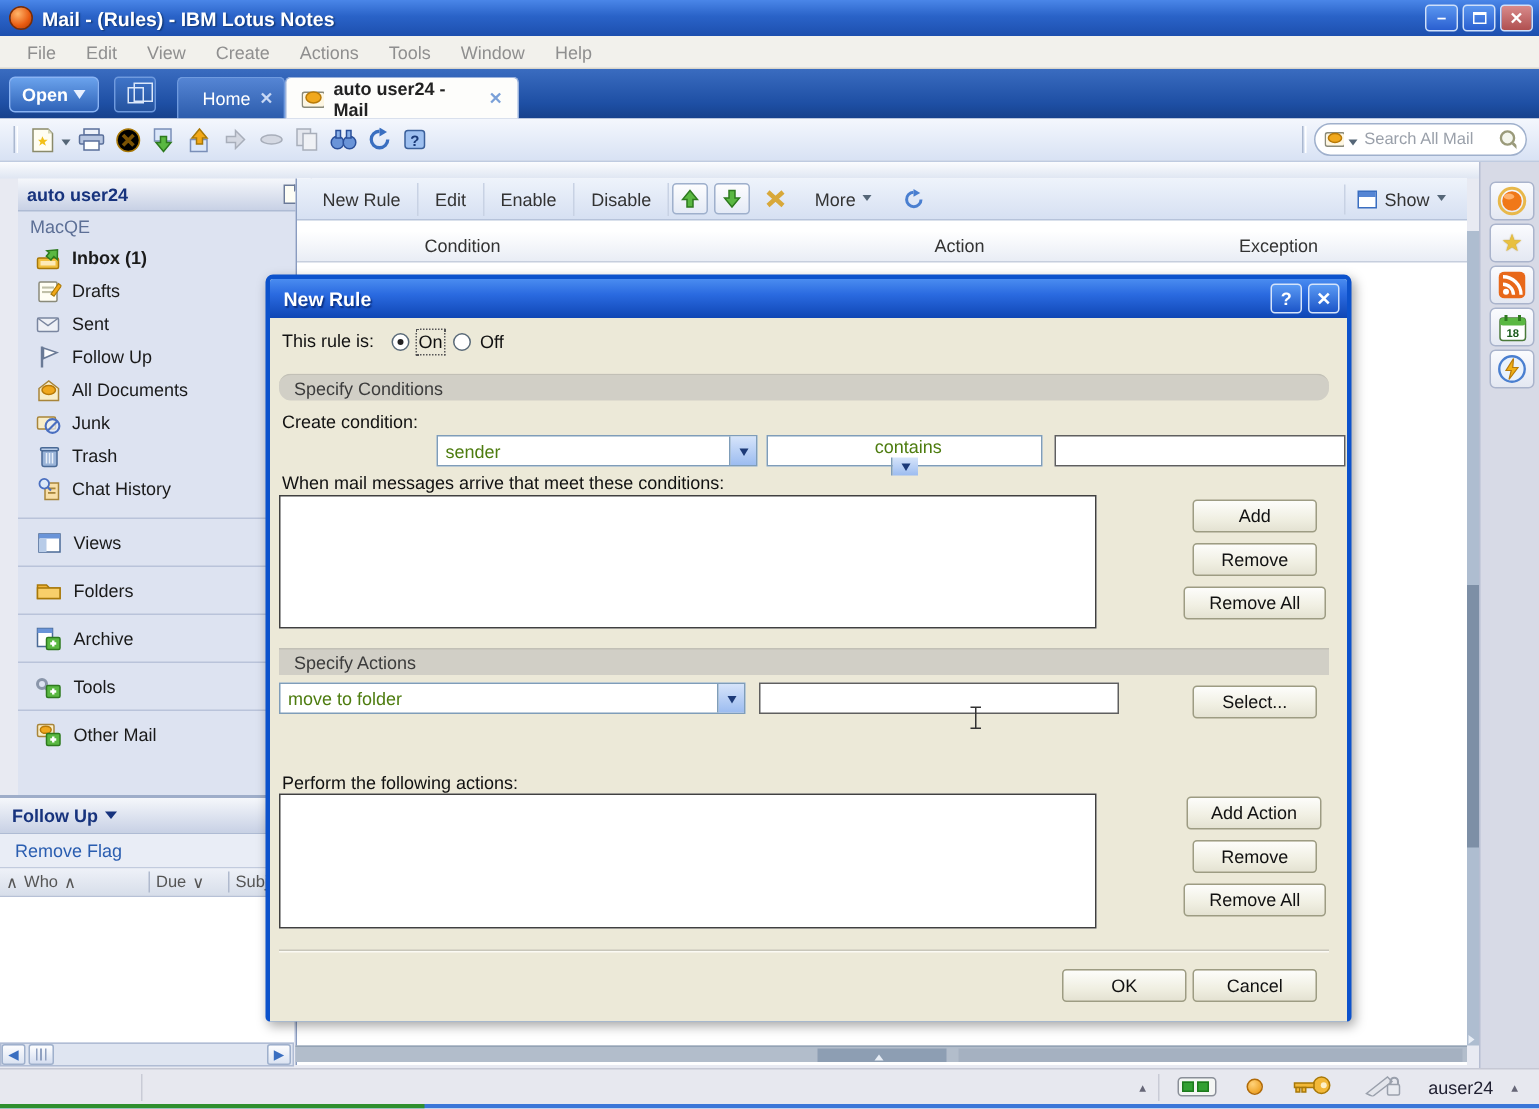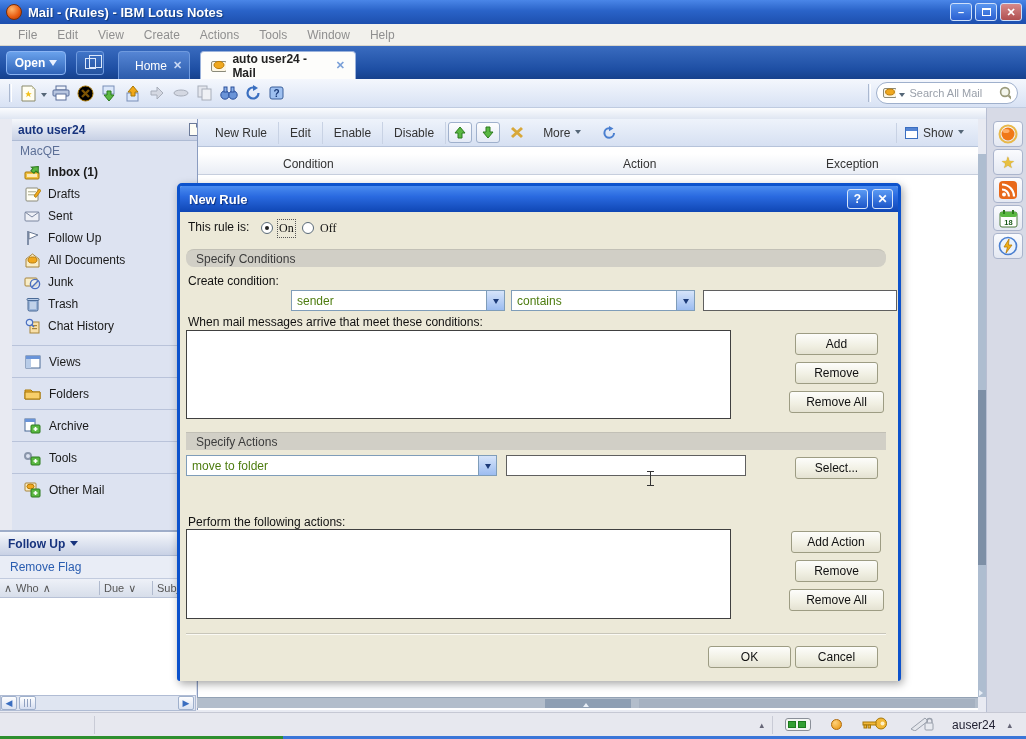--- a/index.html
+++ b/index.html
@@ -35,21 +35,21 @@
     border:1px solid #8ab4f4; background:linear-gradient(180deg,#6aa2ec,#2f63b8);
     color:#fff; font-weight:bold; display:flex; align-items:center; justify-content:center; gap:4px; }
   .dn-arrow { width:0; height:0; border:4px solid transparent; border-top:6px solid #e8f0ff; margin-top:4px; }
   #switcher-btn { margin:5px 14px 4px 2px; height:24px; width:28px; border-radius:3px;
     border:1px solid #6f9ade; background:linear-gradient(180deg,#3f74c8,#25539f);
     display:flex; align-items:center; justify-content:center; }
   .stack-icon { width:11px; height:11px; border:1px solid #dce8fa; background:transparent; position:relative; }
   .stack-icon:before { content:""; position:absolute; left:3px; top:-4px; width:11px; height:11px; border:1px solid #dce8fa; }
   .tab { height:28px; display:flex; align-items:center; gap:6px; padding:0 10px; border-radius:4px 4px 0 0; }
   #tab-home { background:linear-gradient(180deg,#5585d4,#2c5cac); border:1px solid #6f9ade; border-bottom:none;
-    color:#fff; width:72px; margin-right:10px;justify-content:space-between; }
+    color:#fff; width:72px; margin-right:0;justify-content:space-between; }
   #tab-mail { background:#fdfdfb; border:1px solid #9ab2dc; border-bottom:none; color:#222; font-weight:bold; width:156px; }
   .tab-x { font-size:11px; font-weight:bold; margin-left:auto; }
   #tab-home .tab-x { color:#c8d8f4; }
   #tab-mail .tab-x { color:#7aa0d8; }
 
   
   #toolbar { left:0; top:79px; width:1026px; height:29px;
     background:linear-gradient(180deg,#f4f7fd,#d8e2f4); border-bottom:1px solid #bfcbe0;
     display:flex; align-items:center; padding-left:4px; }
   .grip { width:3px; height:18px; border-left:1px solid #aab8d0; border-right:1px solid #fff; margin:0 5px; }
@@ -151,21 +151,21 @@
   .dlg-tbtns { margin-left:auto; display:flex; gap:4px; }
   .dlg-tbtn { width:21px; height:20px; border-radius:3px; border:1px solid #d6e4fa;
     background:linear-gradient(180deg,#5a9af4,#1c55c8); color:#fff; font-weight:bold; font-size:12px;
     display:flex; align-items:center; justify-content:center; }
   #dlg-body { position:relative; width:718px; height:469px; background:#ece9d8; color:#111; }
   .band { position:absolute; left:6px; width:700px; height:18px; background:#d1cfc6; border-top:1px solid #c2c0b6;
     display:flex; align-items:center; padding-left:10px; color:#3c3c3c; }
   .dlabel { position:absolute; color:#111; }
   .radio { position:absolute; width:12px; height:12px; border-radius:50%; border:1px solid #5a6a78; background:#fff; }
   .radio.sel:before { content:""; position:absolute; left:3px; top:3px; width:4px; height:4px; border-radius:50%; background:#222; }
-  .radio-lbl { position:absolute;font-family:Liberation Serif, serif; }
+  .radio-lbl { position:absolute; }
   .radio-lbl.focus { outline:1px dotted #555; outline-offset:1px; }
   .combo { position:absolute; height:21px; background:#fff; border:1px solid #7f9db9; display:flex; align-items:center; }
   .combo .val { flex:1; padding-left:5px; color:#4d7c0f; }
   .combo .btn { width:18px; height:19px; background:linear-gradient(180deg,#d6e4fa,#9cbcf0); border-left:1px solid #7f9db9;
     display:flex; align-items:center; justify-content:center; }
   .combo .btn i { width:0; height:0; border:3px solid transparent; border-top:5px solid #1c3a78; margin-top:4px; }
   .dtext { position:absolute; height:21px; background:#fff; border:1px solid #5f5f5f; font-family:"Liberation Sans",sans-serif;
     font-size:12px; padding:0 4px; outline:none; color:#111; }
   .listbox { position:absolute; left:6px; width:545px; background:#fff; border:1px solid #404040; }
   .xpbtn { position:absolute; height:22px; background:linear-gradient(180deg,#fdfdfb,#f0efe2 60%,#e4e2d2);
@@ -662,21 +662,21 @@
         <span>Specify Conditions</span>
       </div>
       <span class="dlabel" style="left:8px; top:62px;">Create condition:</span>
 
       <div class="combo" style="left:111px; top:78px; width:214px;">
         <span class="val">sender</span>
         <span class="btn">
             <i></i>
           </span>
       </div>
-      <div class="combo" style="left:331px; top:78px; width:184px;">
+      <div class="combo" style="left:331px; top:78px; width:184px;flex-direction:column;">
         <span class="val">contains</span>
         <span class="btn">
             <i></i>
           </span>
       </div>
       <input class="dtext" style="left: 523px; top: 78px; width: 194px;" value="">
 
       <span class="dlabel" style="left:8px; top:103px;">When mail messages arrive that meet these conditions:</span>
       <div class="listbox" style="top:118px; height:89px;"></div>
       <div class="xpbtn" style="left:615px; top:121px; width:83px;">Add</div>

